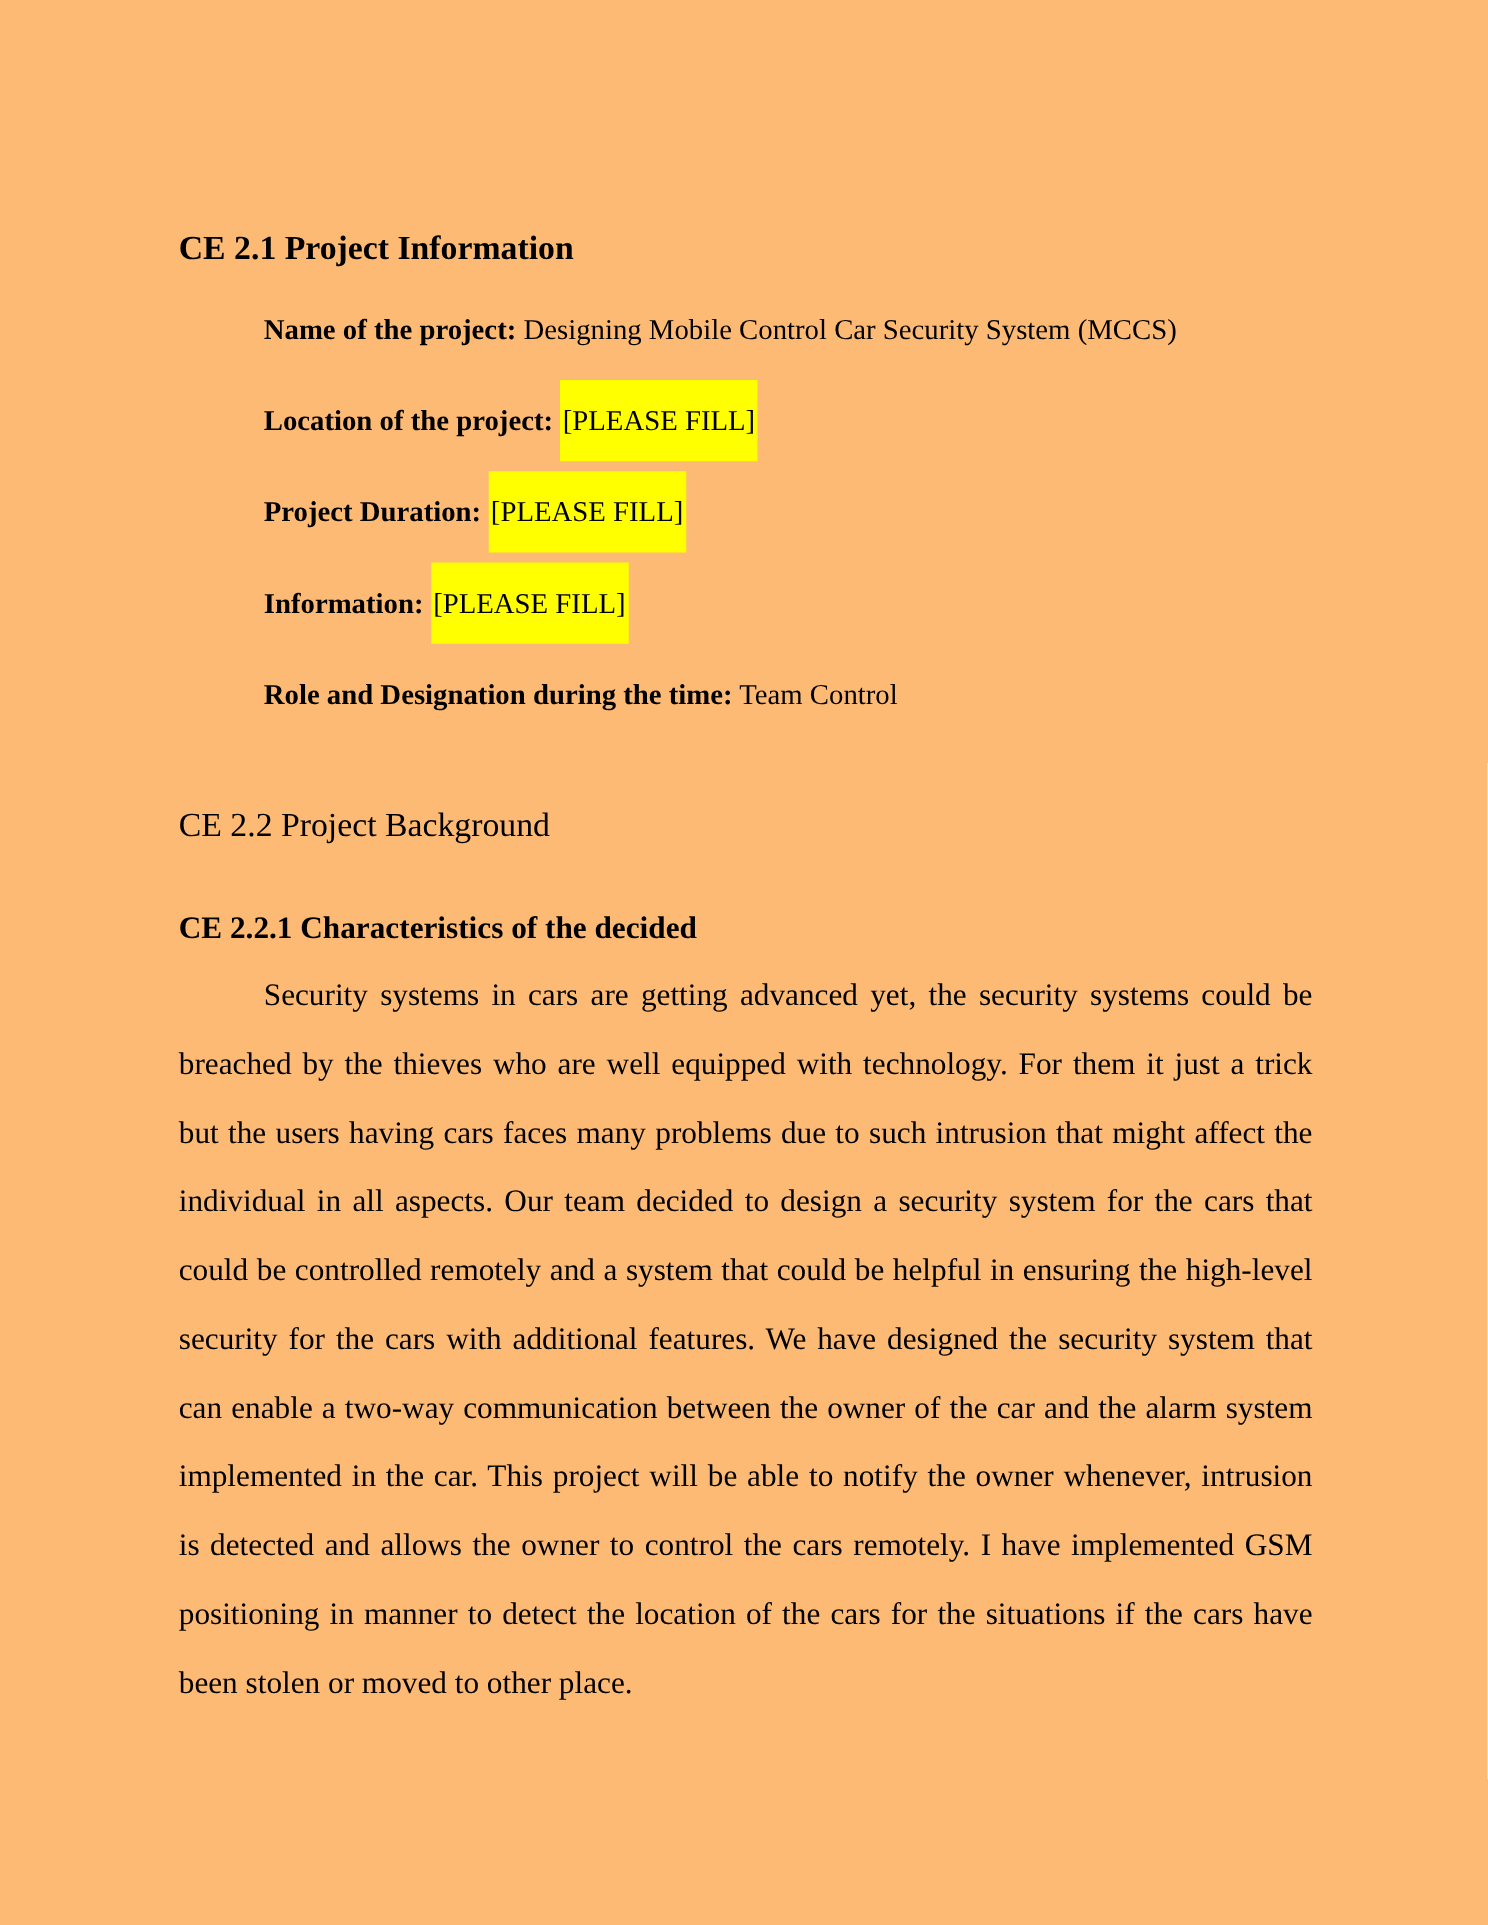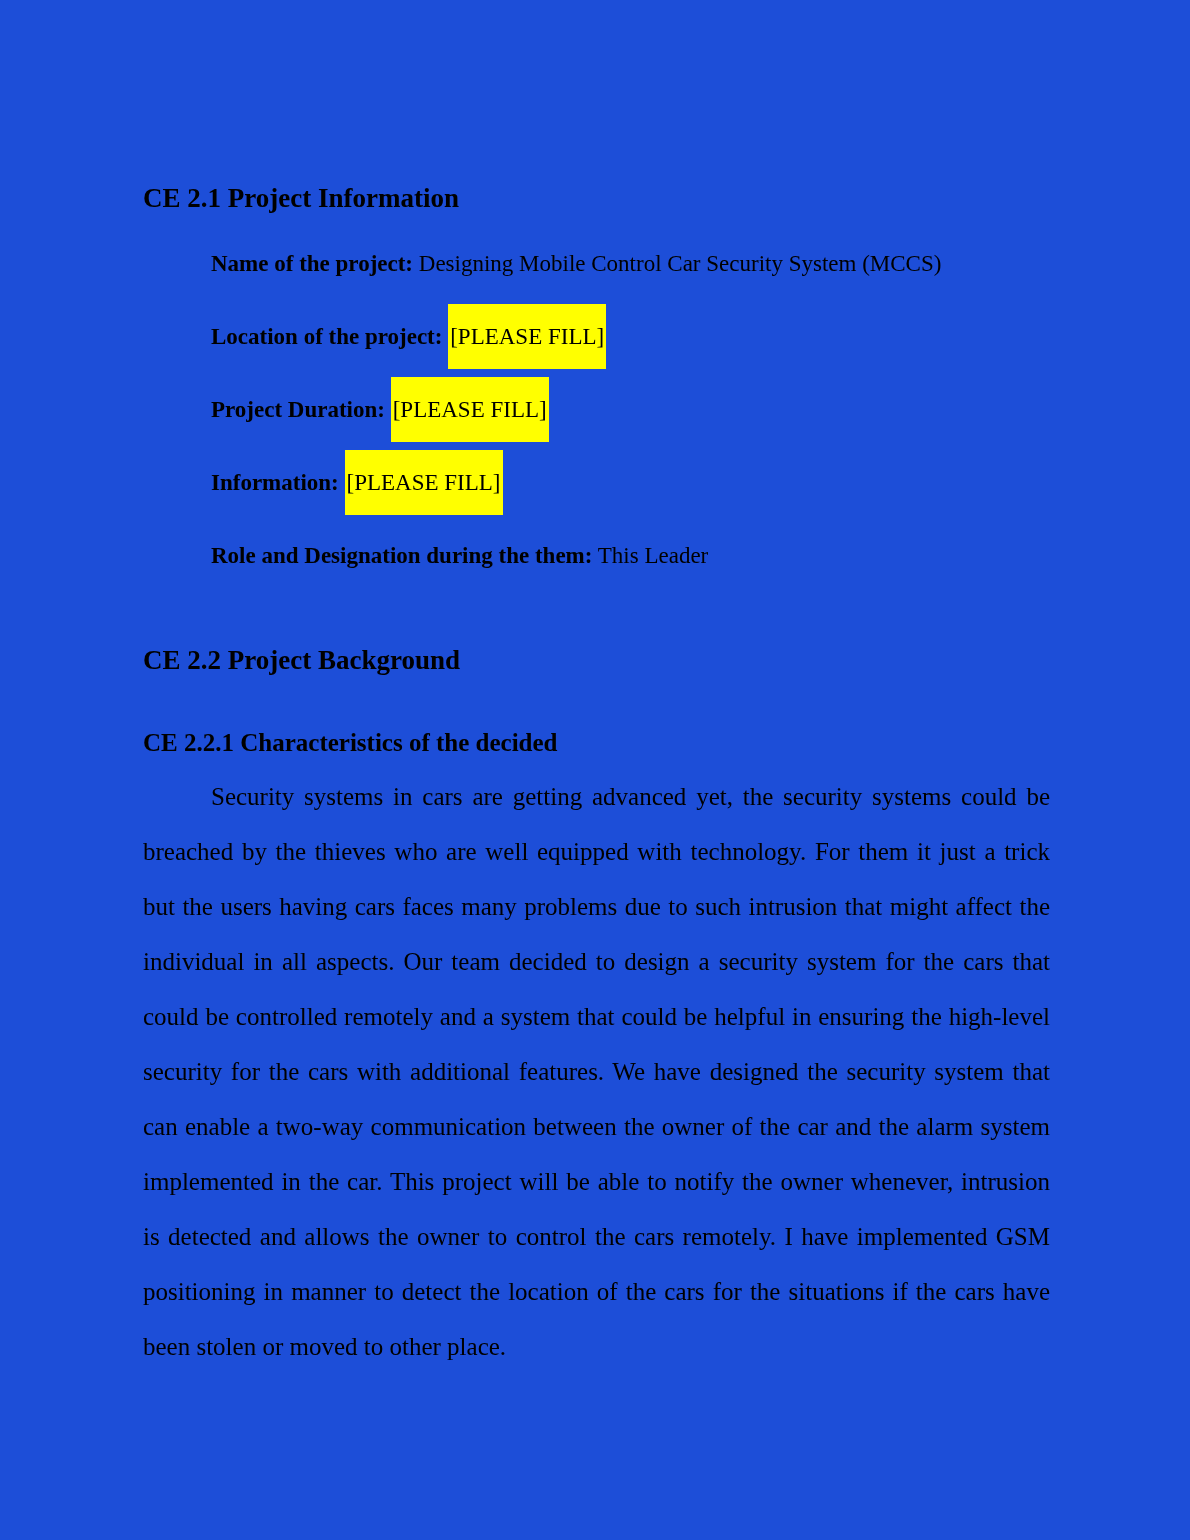--- a/index.html
+++ b/index.html
@@ -4,21 +4,21 @@
 <style>
   html, body {
     margin: 0;
     padding: 0;
     background: #ffffff;
   }
   .page {
     position: relative;
     width: 1190px;
     height: 1540px;
-    background: #1d4ed8;
+    background: #fdba74;
     overflow: hidden;
     font-family: "Liberation Serif", serif;
     color: #000000;
   }
   .content {
     padding: 183px 140px 0 143px;
   }
   h1.sec-heading {
     font-size: 27px;
     line-height: 31px;
@@ -40,21 +40,21 @@
     text-align: center;
   }
   .hl {
     background: #ffff00;
     padding: 20px 2px;
     text-align: right;
   }
   h2.sec-heading {
     font-size: 27px;
     line-height: 31px;
-    font-weight: bold;
+    font-weight: normal;
     margin: 74px 0 4px 0;
   }
   h3.subsec-heading {
     font-size: 25px;
     line-height: 29px;
     font-weight: bold;
     margin: 52px 0 0 0;
   }
   p.body-para {
     font-size: 25px;
@@ -86,22 +86,22 @@
       <span class="lbl">Project Duration:</span>
       <span class="hl" style="background: rgb(255, 255, 0);">[PLEASE FILL]</span>
     </p>
 
     <p class="info-line">
       <span class="lbl">Information:</span>
       <span class="hl" style="background: rgb(255, 255, 0);">[PLEASE FILL]</span>
     </p>
 
     <p class="info-line">
-      <span class="lbl">Role and Designation during the them:</span>
-      <span>This Leader</span>
+      <span class="lbl">Role and Designation during the time:</span>
+      <span>Team Control</span>
     </p>
 
     <h2 class="sec-heading">CE 2.2 Project Background</h2>
 
     <h3 class="subsec-heading">CE 2.2.1 Characteristics of the decided</h3>
 
     <p class="body-para">Security systems in cars are getting advanced yet, the security systems could be breached by the thieves who are well equipped with technology.  For them it just a trick but the users having cars faces many problems due to such intrusion that might affect the individual in all aspects. Our team decided to design a security system for the cars that could be controlled remotely and a system that could be helpful in ensuring the high-level security for the cars with additional features. We have designed the security system that can enable a two-way communication between the owner of the car and the alarm system implemented in the car. This project will be able to notify the owner whenever, intrusion is detected and allows the owner to control the cars remotely. I have implemented GSM positioning in manner to detect the location of the cars for the situations if the cars have been stolen or moved to other place.</p>
 
   </div>
 </div>

